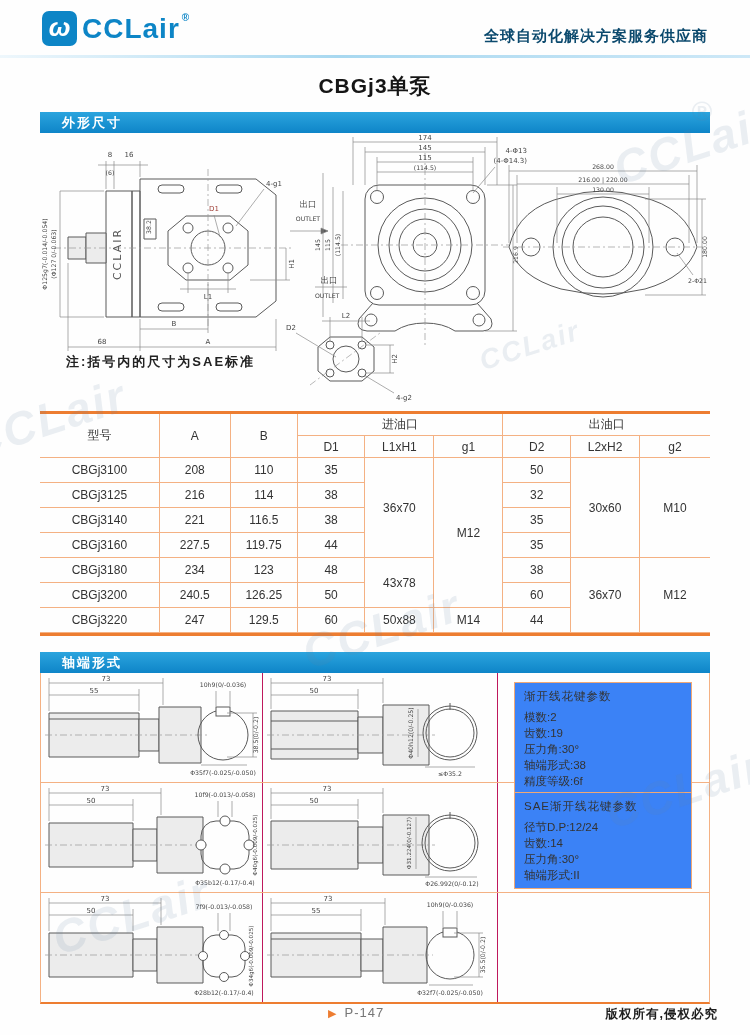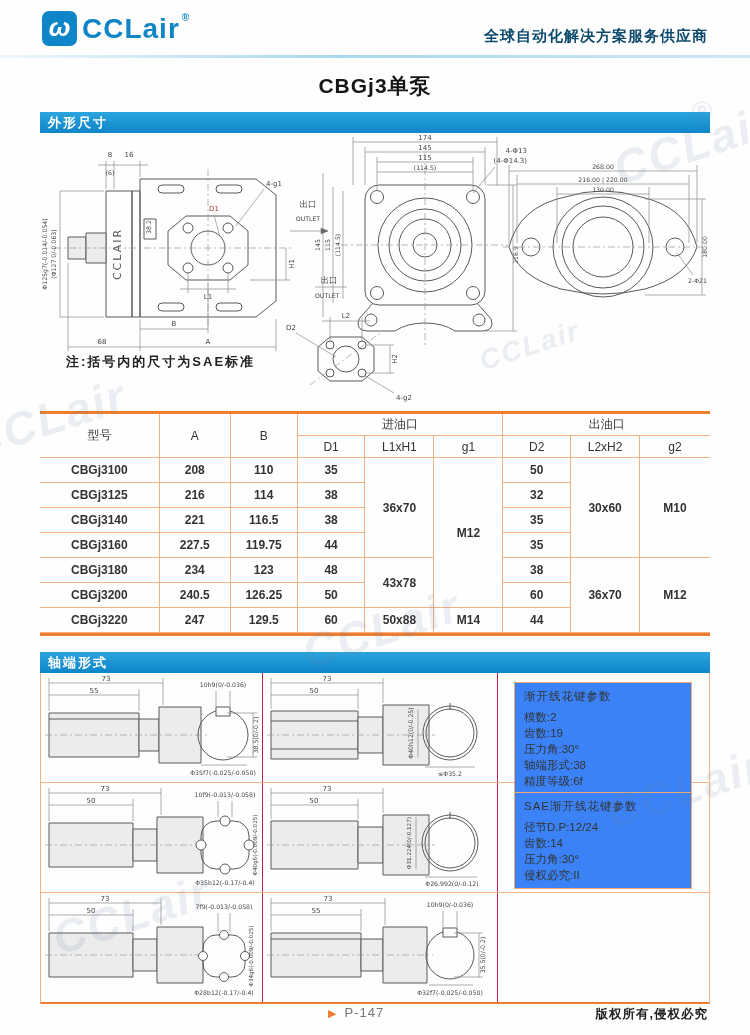--- a/index.html
+++ b/index.html
@@ -13,21 +13,21 @@
             font-style:italic;font-weight:bold;font-size:26px;text-align:center;line-height:33px;}
   .brand{font-size:28px;font-weight:bold;color:#0d85c6;margin-left:5px;line-height:36px;letter-spacing:1px;}
   .reg{font-size:10px;color:#0d85c6;vertical-align:top;line-height:14px;margin-left:2px;font-weight:bold;}
   .slogan{position:absolute;right:42px;top:27px;color:#0c4a6e;font-weight:bold;font-size:15px;letter-spacing:1px;}
   .hd-line{position:absolute;left:0;right:0;top:55px;height:3px;
            background:linear-gradient(90deg,#eef7fc,#a8d8f0 45%,#cde8f7);}
 
   .title{text-align:center;font-size:21px;font-weight:bold;color:#151515;margin-top:14px;letter-spacing:1px;}
 
   .bar{margin:12px 40px 0;height:21px;background:linear-gradient(180deg,#2ba4de,#0e85c8);
-       color:#fff;font-size:13px;font-weight:bold;line-height:21px;padding-left:8px;box-sizing:border-box;letter-spacing:2px;}
+       color:#fff;font-size:13px;font-weight:bold;line-height:21px;padding-left:22px;box-sizing:border-box;letter-spacing:2px;}
 
   
   .draw{position:relative;height:272px;margin:0 40px;}
   .draw svg{position:absolute;}
   .svg-side{left:0;top:8px;}
   .svg-front{left:273px;top:0;}
   .svg-flange{left:455px;top:26px;}
   .svg-port{left:238px;top:176px;}
   .note{position:absolute;left:26px;top:220px;font-size:13px;font-weight:bold;color:#222;letter-spacing:2px;}
 
@@ -37,38 +37,38 @@
   svg .cl{fill:none;stroke:#999;stroke-width:0.7;stroke-dasharray:7 3 2 3;}
   svg .wh{fill:#fff;stroke:#5a5a5a;stroke-width:1;}
   svg text{fill:#444;font-family:"DejaVu Sans",sans-serif;}
   svg .t6{font-size:6.2px;} svg .t7{font-size:7px;} svg .t8{font-size:8.5px;}
   svg .red{fill:#a04038;}
 
   
   .tbl-wrap{margin:6px 40px 0;border-top:3px solid #ed7d31;border-bottom:3px solid #ed7d31;}
   table.spec{width:100%;border-collapse:collapse;font-size:12px;color:#333;text-align:center;table-layout:fixed;}
   .spec th,.spec td{border:1px solid #f4b183;font-weight:normal;padding:0 2px;}
-  .spec th{height:21px;} .spec td{height:24px;font-weight:bold;}
+  .spec th{height:21px;} .spec td{height:24px;}
   .spec tr>*:first-child{border-left:none;} .spec tr>*:last-child{border-right:none;}
   .spec thead tr:first-child>*{border-top:none;}
 
   
   .shaft{margin:0 40px;border:1px solid #f4b183;border-top:none;border-bottom:2px solid #ed7d31;}
   .srow{display:flex;height:109px;border-top:1px solid #f4b183;}
   .scell{box-sizing:border-box;border-right:1px solid #be185d;position:relative;}
   .c1{width:222px;} .c2{width:235px;} .c3{flex:1;border-right:none;}
   .box{position:absolute;left:16px;top:9px;width:158px;border:1px solid #f0a875;
        padding:5px 9px;font-size:11.5px;color:#333;line-height:1.4;background:#3b82f6;}
   .box .bt{margin-bottom:5px;letter-spacing:1px;}
 
   
   .ft{position:absolute;left:0;right:0;bottom:10px;height:22px;}
   .pageno{position:absolute;left:328px;top:2px;color:#767676;font-size:13px;letter-spacing:1px;}
   .pageno .arrow{color:#ed7d31;font-size:11px;margin-right:7px;}
-  .copy{position:absolute;right:42px;top:3px;font-weight:bold;font-size:12.5px;color:#1d1d1d;letter-spacing:1px;}
+  .copy{position:absolute;right:32px;top:3px;font-weight:bold;font-size:12.5px;color:#1d1d1d;letter-spacing:1px;}
 
   
   .wm{position:absolute;color:rgba(100,135,165,0.13);font-weight:bold;font-style:italic;
       transform:rotate(-18deg);pointer-events:none;font-size:46px;letter-spacing:2px;z-index:5;}
   .wm-s{font-size:28px;}
 </style>
 </head>
 <body>
 
 <div class="page">
@@ -504,21 +504,21 @@
           <text class="t7" x="64" y="8" text-anchor="middle">73</text>
           <text class="t7" x="51" y="20" text-anchor="middle">50</text>
         </svg>
       </div>
       <div class="scell c3">
         <div class="box">
           <div class="bt">SAE渐开线花键参数</div>
           <div>径节D.P:12/24</div>
           <div>齿数:14</div>
           <div>压力角:30°</div>
-          <div>侵权必究:II</div>
+          <div>轴端形式:II</div>
         </div>
       </div>
     </div>
 
     <div class="srow">
       <div class="scell c1">
         <svg width="220" height="107" viewBox="0 0 220 107">
           <g class="dm">
               <line x1="8" y1="5" x2="8" y2="38"></line>
               <line x1="120" y1="5" x2="120" y2="32"></line>

